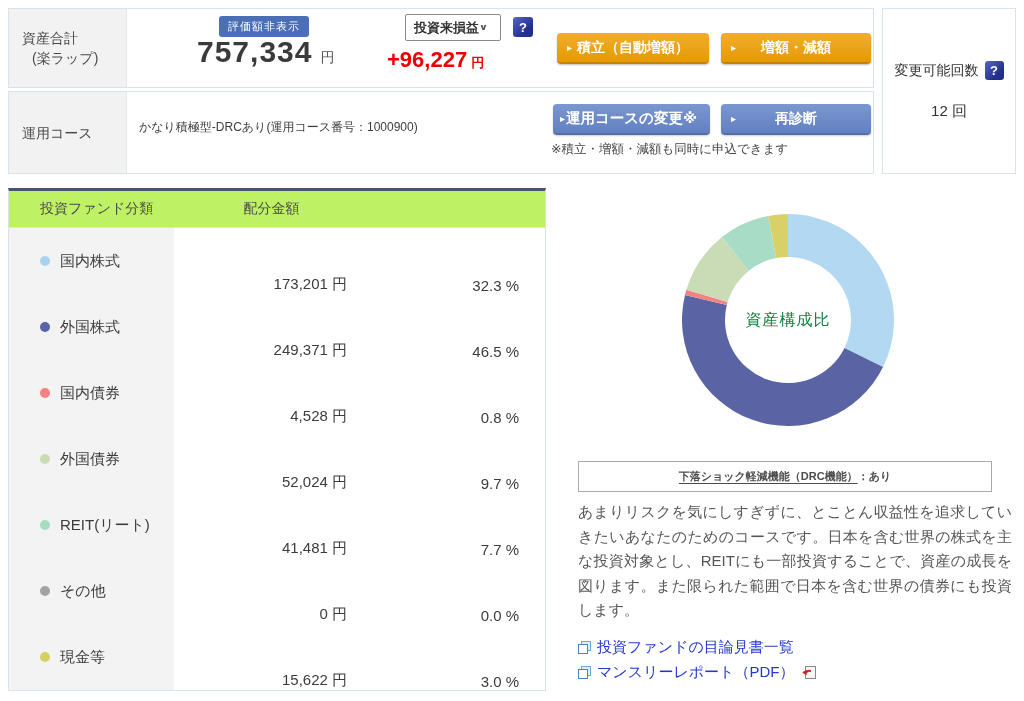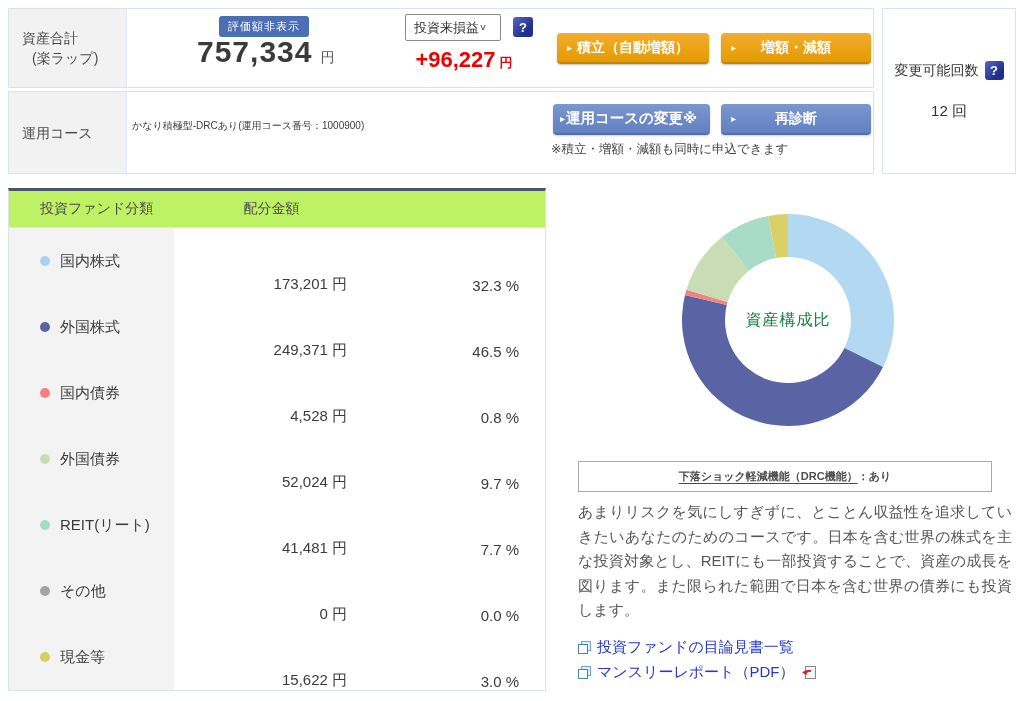--- a/index.html
+++ b/index.html
@@ -11,26 +11,26 @@
   .panel { position:absolute; border:1px solid #d9e3ec; background:#fff; display:flex; }
   .label-cell { width:118px; background:#f2f2f2; border-right:1px solid #e3e9f0;
     font-size:14px; color:#4a4a4a; display:flex; flex-direction:column; justify-content:center;
     padding-left:13px; line-height:20px; }
   .content-cell { position:relative; flex:1; }
 
   .badge-blue { position:absolute; background:#4a6fb5; color:#fff; font-size:11px;
     padding:3px 9px; border-radius:3px; letter-spacing:1px; cursor:pointer; }
   .big-value { position:absolute; font-size:30px; font-weight:bold; color:#3a3a3a; letter-spacing:1px; }
   .big-value .unit { font-size:14px; font-weight:normal; color:#555; margin-left:8px; letter-spacing:0; }
-  .pl-value { position:absolute; font-size:22px; font-weight:bold; color:#ee0000; text-align:center; }
+  .pl-value { position:absolute; font-size:22px; font-weight:bold; color:#ee0000; text-align:left; }
   .pl-value .unit { font-size:13px; margin-left:4px; }
 
   .select-box { position:absolute; width:96px; height:27px; border:1px solid #8a8a8a;
     background:#fff; font-size:13px; color:#333; display:flex; align-items:center;
-    padding:0 6px 0 8px; justify-content:flex-start; cursor:pointer; border-radius:2px; }
+    padding:0 6px 0 8px; justify-content:flex-start; cursor:pointer; border-radius:2px;font-weight:bold; }
   .select-box .chev { font-size:11px; color:#555; transform:scaleY(.8); }
 
   .help-icon { position:absolute; width:20px; height:20px; border-radius:3px;
     background:linear-gradient(135deg,#5668c9 0%,#222e8c 70%); color:#fff; font-weight:bold;
     font-size:13px; display:flex; align-items:center; justify-content:center; cursor:pointer; }
   .help-inline { position:static; display:inline-flex; width:19px; height:19px;
     vertical-align:middle; margin-left:6px; }
 
   .btn { position:absolute; height:31px; border-radius:4px; color:#fff; font-size:14px;
     font-weight:bold; display:flex; align-items:center; justify-content:center; cursor:pointer; }
@@ -109,21 +109,21 @@
       <span>増額・減額</span>
     </div>
   </div>
 </div>
 
 <div class="panel" style="left:8px; top:91px; width:866px; height:83px;">
   <div class="label-cell">
     <span>運用コース</span>
   </div>
   <div class="content-cell">
-    <div class="abs" style="left:5px; top:27px; font-size:10px; color:#3c3c3c;">かなり積極型-DRCあり(運用コース番号：1000900)</div>
+    <div class="abs" style="left:12px; top:27px; font-size:12px; color:#3c3c3c;">かなり積極型-DRCあり(運用コース番号：1000900)</div>
 
     <div class="btn btn-blue" style="left:426px; top:12px; width:157px; font-size:14.5px;">
       <span class="arr" style="left:7px;">▸</span>
       <span>運用コースの変更※</span>
     </div>
     <div class="btn btn-blue" style="left:594px; top:12px; width:150px;">
       <span class="arr">▸</span>
       <span>再診断</span>
     </div>
     <div class="note-text" style="left:424px; top:49px;">※積立・増額・減額も同時に申込できます</div>

